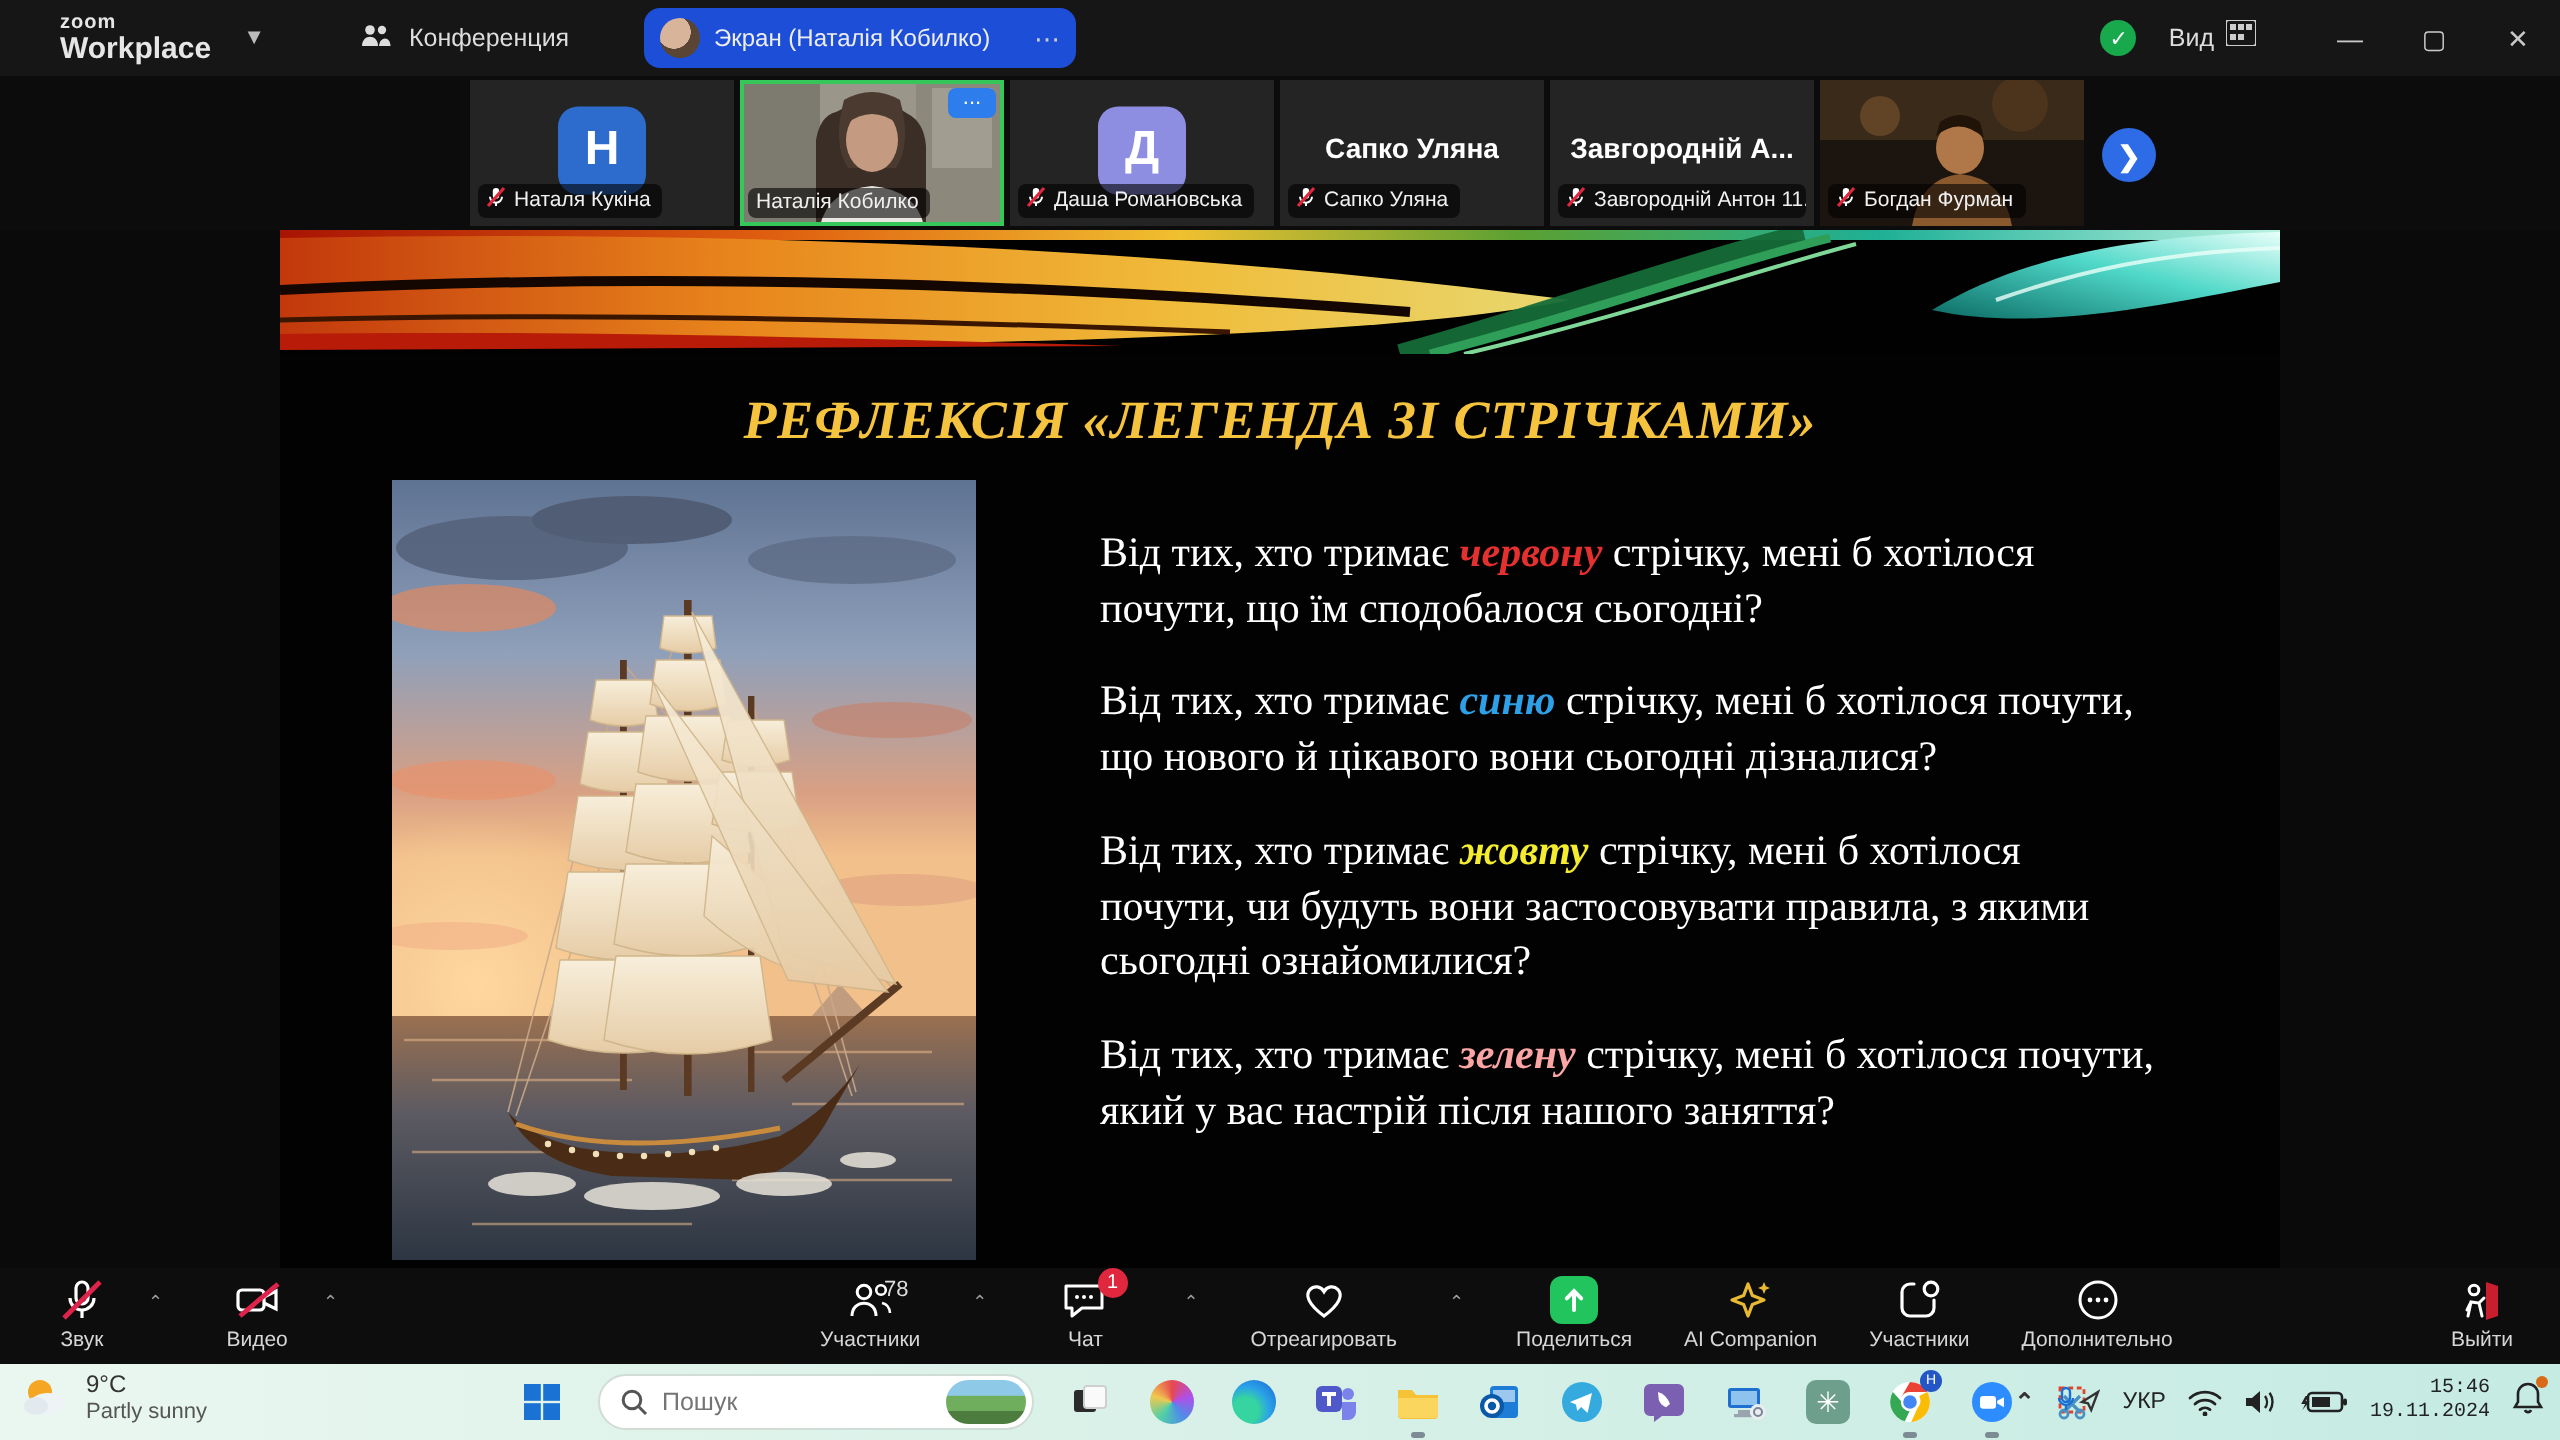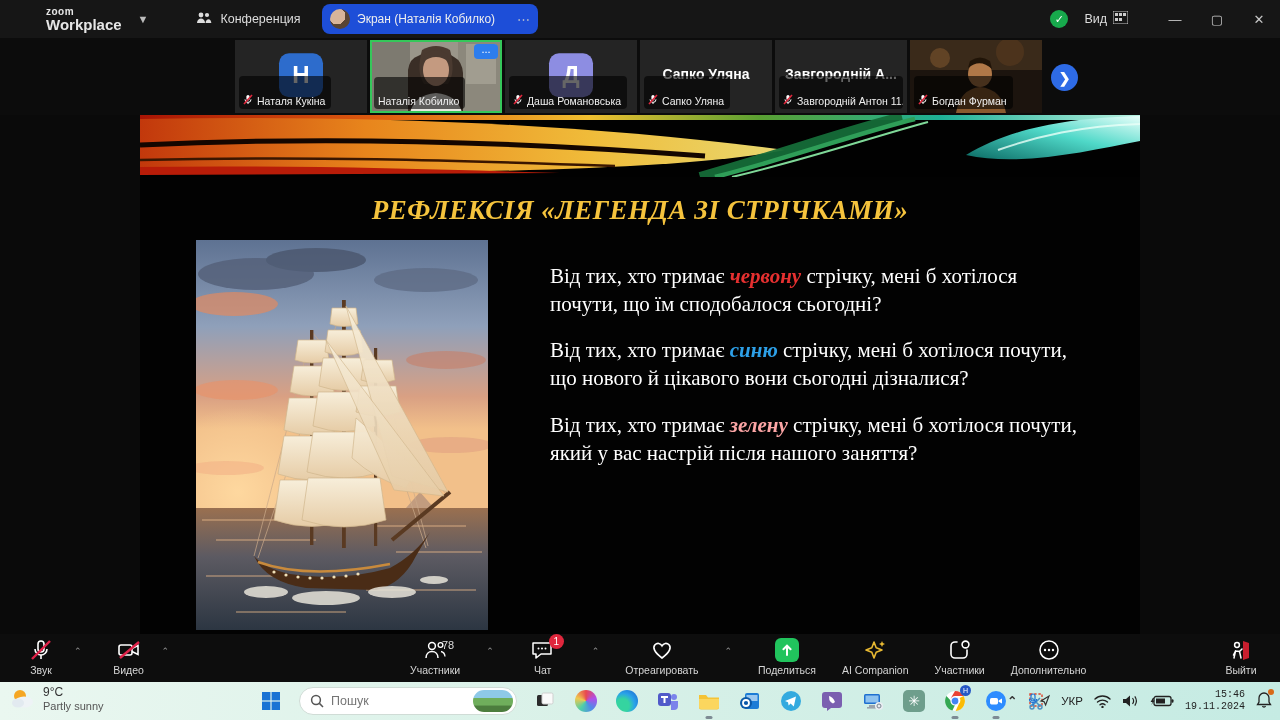--- a/index.html
+++ b/index.html
@@ -3,21 +3,21 @@
 <meta charset="utf-8">
 <style>
   * { margin:0; padding:0; box-sizing:border-box; }
   html,body { width:1280px; height:720px; background:#000; overflow:hidden;
     font-family:"Liberation Sans", sans-serif; }
   .app { position:absolute; inset:0; width:1280px; height:720px; }
 
   
   .titlebar { position:absolute; left:0; top:0; width:1280px; height:38px; background:#161616;
     display:flex; align-items:center; color:#e6e6e6; }
-  .brand { margin-left:46px; line-height:1; cursor:default; }
+  .brand { margin-left:30px; line-height:1; cursor:default; }
   .brand .b1 { font-size:10px; font-weight:bold; letter-spacing:.5px; }
   .brand .b2 { font-size:15px; font-weight:bold; }
   .tb-chev { margin-left:16px; color:#bbb; font-size:11px; }
   .meeting-chip { margin-left:48px; display:flex; align-items:center; gap:8px; font-size:12.5px; color:#ddd; }
   .share-tab { position:absolute; left:322px; top:4px; width:216px; height:30px; background:#1d4ed8;
     border-radius:8px; display:flex; align-items:center; padding:0 8px; gap:7px; }
   .share-tab .avatar { width:20px; height:20px; border-radius:50%;
     background:radial-gradient(circle at 35% 35%, #d8b49a 0 45%, #5a4434 46% 100%); }
   .share-tab .lbl { font-size:12px; color:#eee; white-space:nowrap; overflow:hidden; flex:1; }
   .titlebar-right { position:absolute; right:0; top:0; height:38px; display:flex; align-items:center; gap:0; }
@@ -28,21 +28,21 @@
   .winbtn { width:42px; height:38px; display:flex; align-items:center; justify-content:center; color:#c8c8c8; font-size:13px; }
 
   
   .strip { position:absolute; left:0; top:38px; width:1280px; height:77px; background:#0c0c0c; }
   .tiles { position:absolute; left:235px; top:2px; height:73px; display:flex; gap:3px; }
   .tile { position:relative; width:132px; height:73px; background:#242424; overflow:hidden; }
   .tile.active { outline:2px solid #35c75a; outline-offset:-2px; }
   .avatar-sq { position:absolute; left:50%; top:50%; transform:translate(-50%,-54%); width:44px; height:44px;
     border-radius:10px; display:flex; align-items:center; justify-content:center; color:#fff; font-size:24px; font-weight:bold; }
   .namechip { position:absolute; left:4px; bottom:4px; background:rgba(0,0,0,.6); border-radius:4px;
-    padding:18px 6px 2px 4px; font-size:10.5px; color:#f0f0f0; display:flex; align-items:center; gap:4px; max-width:124px;
+    padding:1px 6px 2px 4px; font-size:10.5px; color:#f0f0f0; display:flex; align-items:center; gap:4px; max-width:124px;
     white-space:nowrap; overflow:hidden; }
   .bigname { position:absolute; left:0; right:0; top:26px; text-align:center; color:#fff; font-weight:bold; font-size:14px;
     white-space:nowrap; overflow:hidden; }
   .more-btn { position:absolute; right:4px; top:4px; width:24px; height:15px; background:#2d7ded; border-radius:4px;
     color:#fff; font-size:11px; line-height:11px; text-align:center; }
   .next-arrow { position:absolute; left:1051px; top:26px; width:27px; height:27px; border-radius:50%;
     background:#2e6be6; color:#fff; display:flex; align-items:center; justify-content:center; font-size:14px; font-weight:bold; }
 
   
   .stage { position:absolute; left:0; top:115px; width:1280px; height:519px; background:#0a0a0a; }
@@ -382,20 +382,21 @@
           <ellipse cx="70" cy="352" rx="22" ry="6"></ellipse>
             <ellipse cx="130" cy="358" rx="34" ry="7"></ellipse>
           <ellipse cx="196" cy="352" rx="24" ry="6"></ellipse>
             <ellipse cx="238" cy="340" rx="14" ry="4"></ellipse>
         </g>
       </svg>
 
       <div class="slide-text">
         <p><span>Від тих, хто тримає </span><span class="kw kw0">червону</span><span> стрічку, мені б хотілося почути, що їм сподобалося сьогодні?</span></p>
         <p><span>Від тих, хто тримає </span><span class="kw kw1">синю</span><span> стрічку, мені б хотілося почути, що нового й цікавого вони сьогодні дізналися?</span></p>
+        <p><span>Від тих, хто тримає </span><span class="kw kw2">жовту</span><span> стрічку, мені б хотілося почути, чи будуть вони застосовувати правила, з якими сьогодні ознайомилися?</span></p>
         <p><span>Від тих, хто тримає </span><span class="kw kw3">зелену</span><span> стрічку, мені б хотілося почути, який у вас настрій після нашого заняття?</span></p>
       </div>
 
       <div class="slide-bottom"></div>
     </div>
 
     <svg class="cursor" width="14" height="20" viewBox="0 0 14 20">
       <path d="M1 1 L1 15 L5 11.5 L7.5 17.5 L10 16.3 L7.6 10.6 L12.5 10.4 Z" fill="#fff" stroke="#000" stroke-width="1"></path>
     </svg>
   </div>

